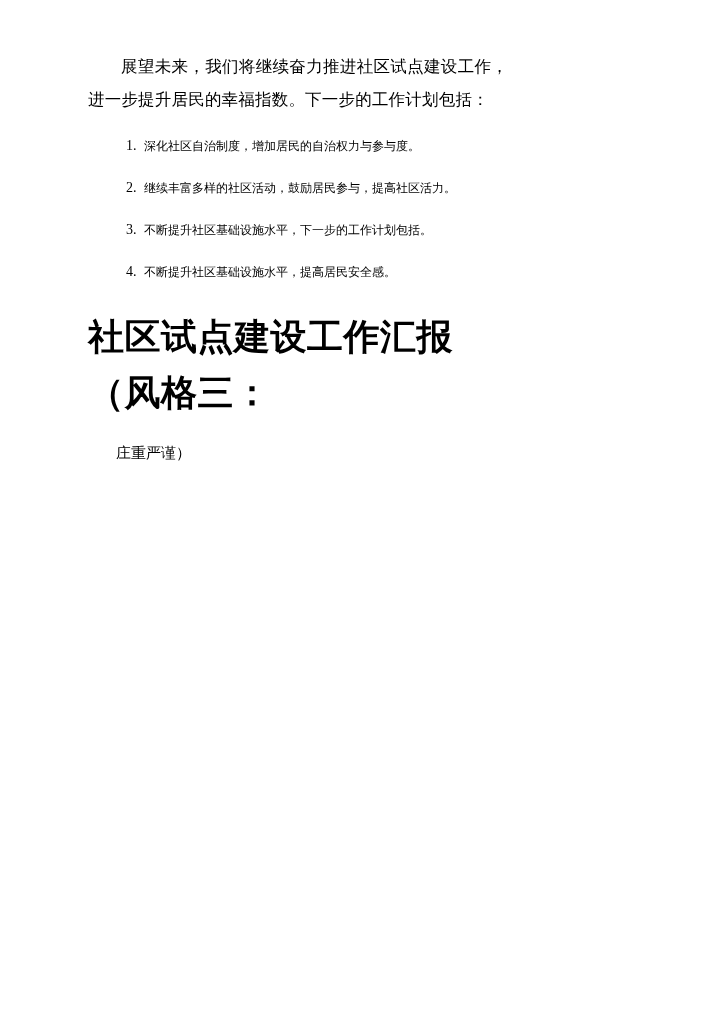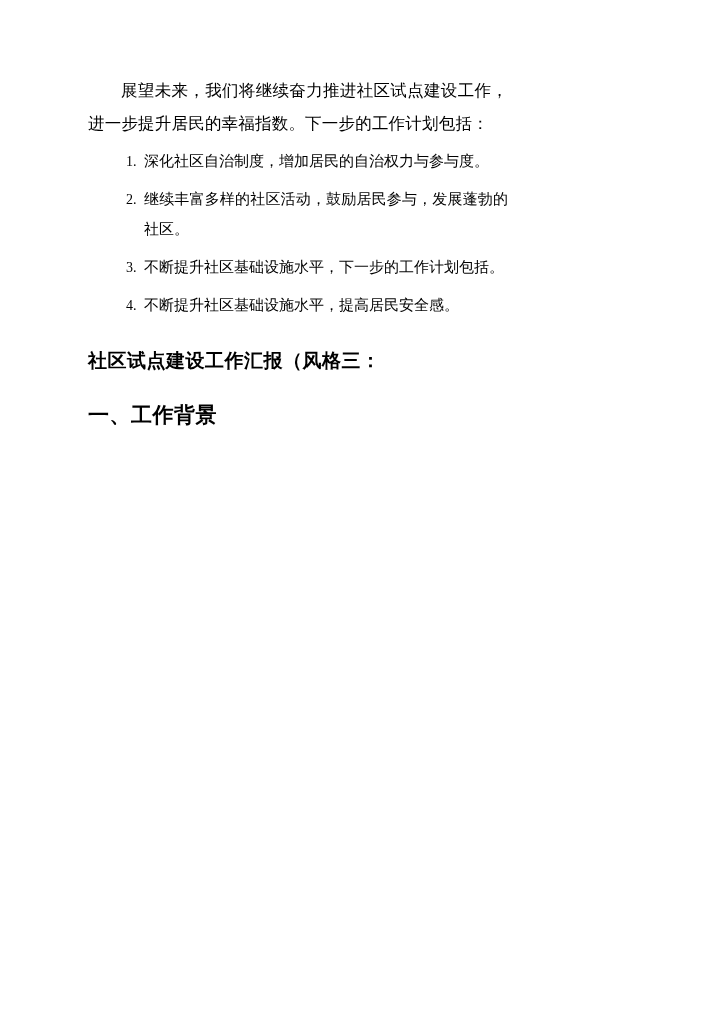--- a/index.html
+++ b/index.html
@@ -13,48 +13,48 @@
     font-family: "Liberation Serif", "DejaVu Serif", serif;
     color: #000000;
     overflow: hidden;
   }
   .page {
     position: relative;
     width: 596px;
     height: 1017px;
     background: #ffffff;
     box-sizing: border-box;
-    padding: 74px 88px 40px 88px;
+    padding: 50px 88px 40px 88px;
   }
   .para {
     font-size: 16.5px;
     line-height: 2.0;
     text-align: justify;
     text-justify: inter-ideograph;
     margin: 0 0 6px 0;
     text-indent: 2em;
     letter-spacing: 0.2px;
   }
   ol.numlist {
     margin: 6px 0 6px 0;
     padding-left: 52px;
     list-style-position: outside;
   }
   ol.numlist li {
-    font-size: 15px;
+    font-size: 12px;
     line-height: 2.0;
-    margin: 6px 0 8px 0;
+    margin: 16px 0 8px 0;
     text-align: justify;
     padding-left: 4px;
   }
   ol.numlist li::marker {
     font-size: 14px;
   }
   h1.doc-title {
-    font-size: 19px;
+    font-size: 36px;
     font-weight: bold;
     line-height: 1.55;
     margin: 26px 0 0 0;
     letter-spacing: 0.5px;
   }
   .subtitle-line {
     font-size: 15px;
     line-height: 2.0;
     margin: 16px 0 0 0;
     padding-left: 28px;
@@ -69,25 +69,25 @@
 </style>
 </head>
 <body>
 
 <div class="page">
 
   <p class="para">展望未来，我们将继续奋力推进社区试点建设工作，进一步提升居民的幸福指数。下一步的工作计划包括：</p>
 
   <ol class="numlist">
     <li>深化社区自治制度，增加居民的自治权力与参与度。</li>
-    <li>继续丰富多样的社区活动，鼓励居民参与，发展蓬勃的社区。</li>
+    <li>继续丰富多样的社区活动，鼓励居民参与，提高社区活力。</li>
     <li>不断提升社区基础设施水平，下一步的工作计划包括。</li>
     <li>不断提升社区基础设施水平，提高居民安全感。</li>
   </ol>
 
 
   <h1 class="doc-title">社区试点建设工作汇报（风格三：</h1>
 
+  <div class="subtitle-line">庄重严谨）</div>
 
-  <h2 class="section-heading">一、工作背景</h2>
 
 
 </div>
 
 </body></html>

